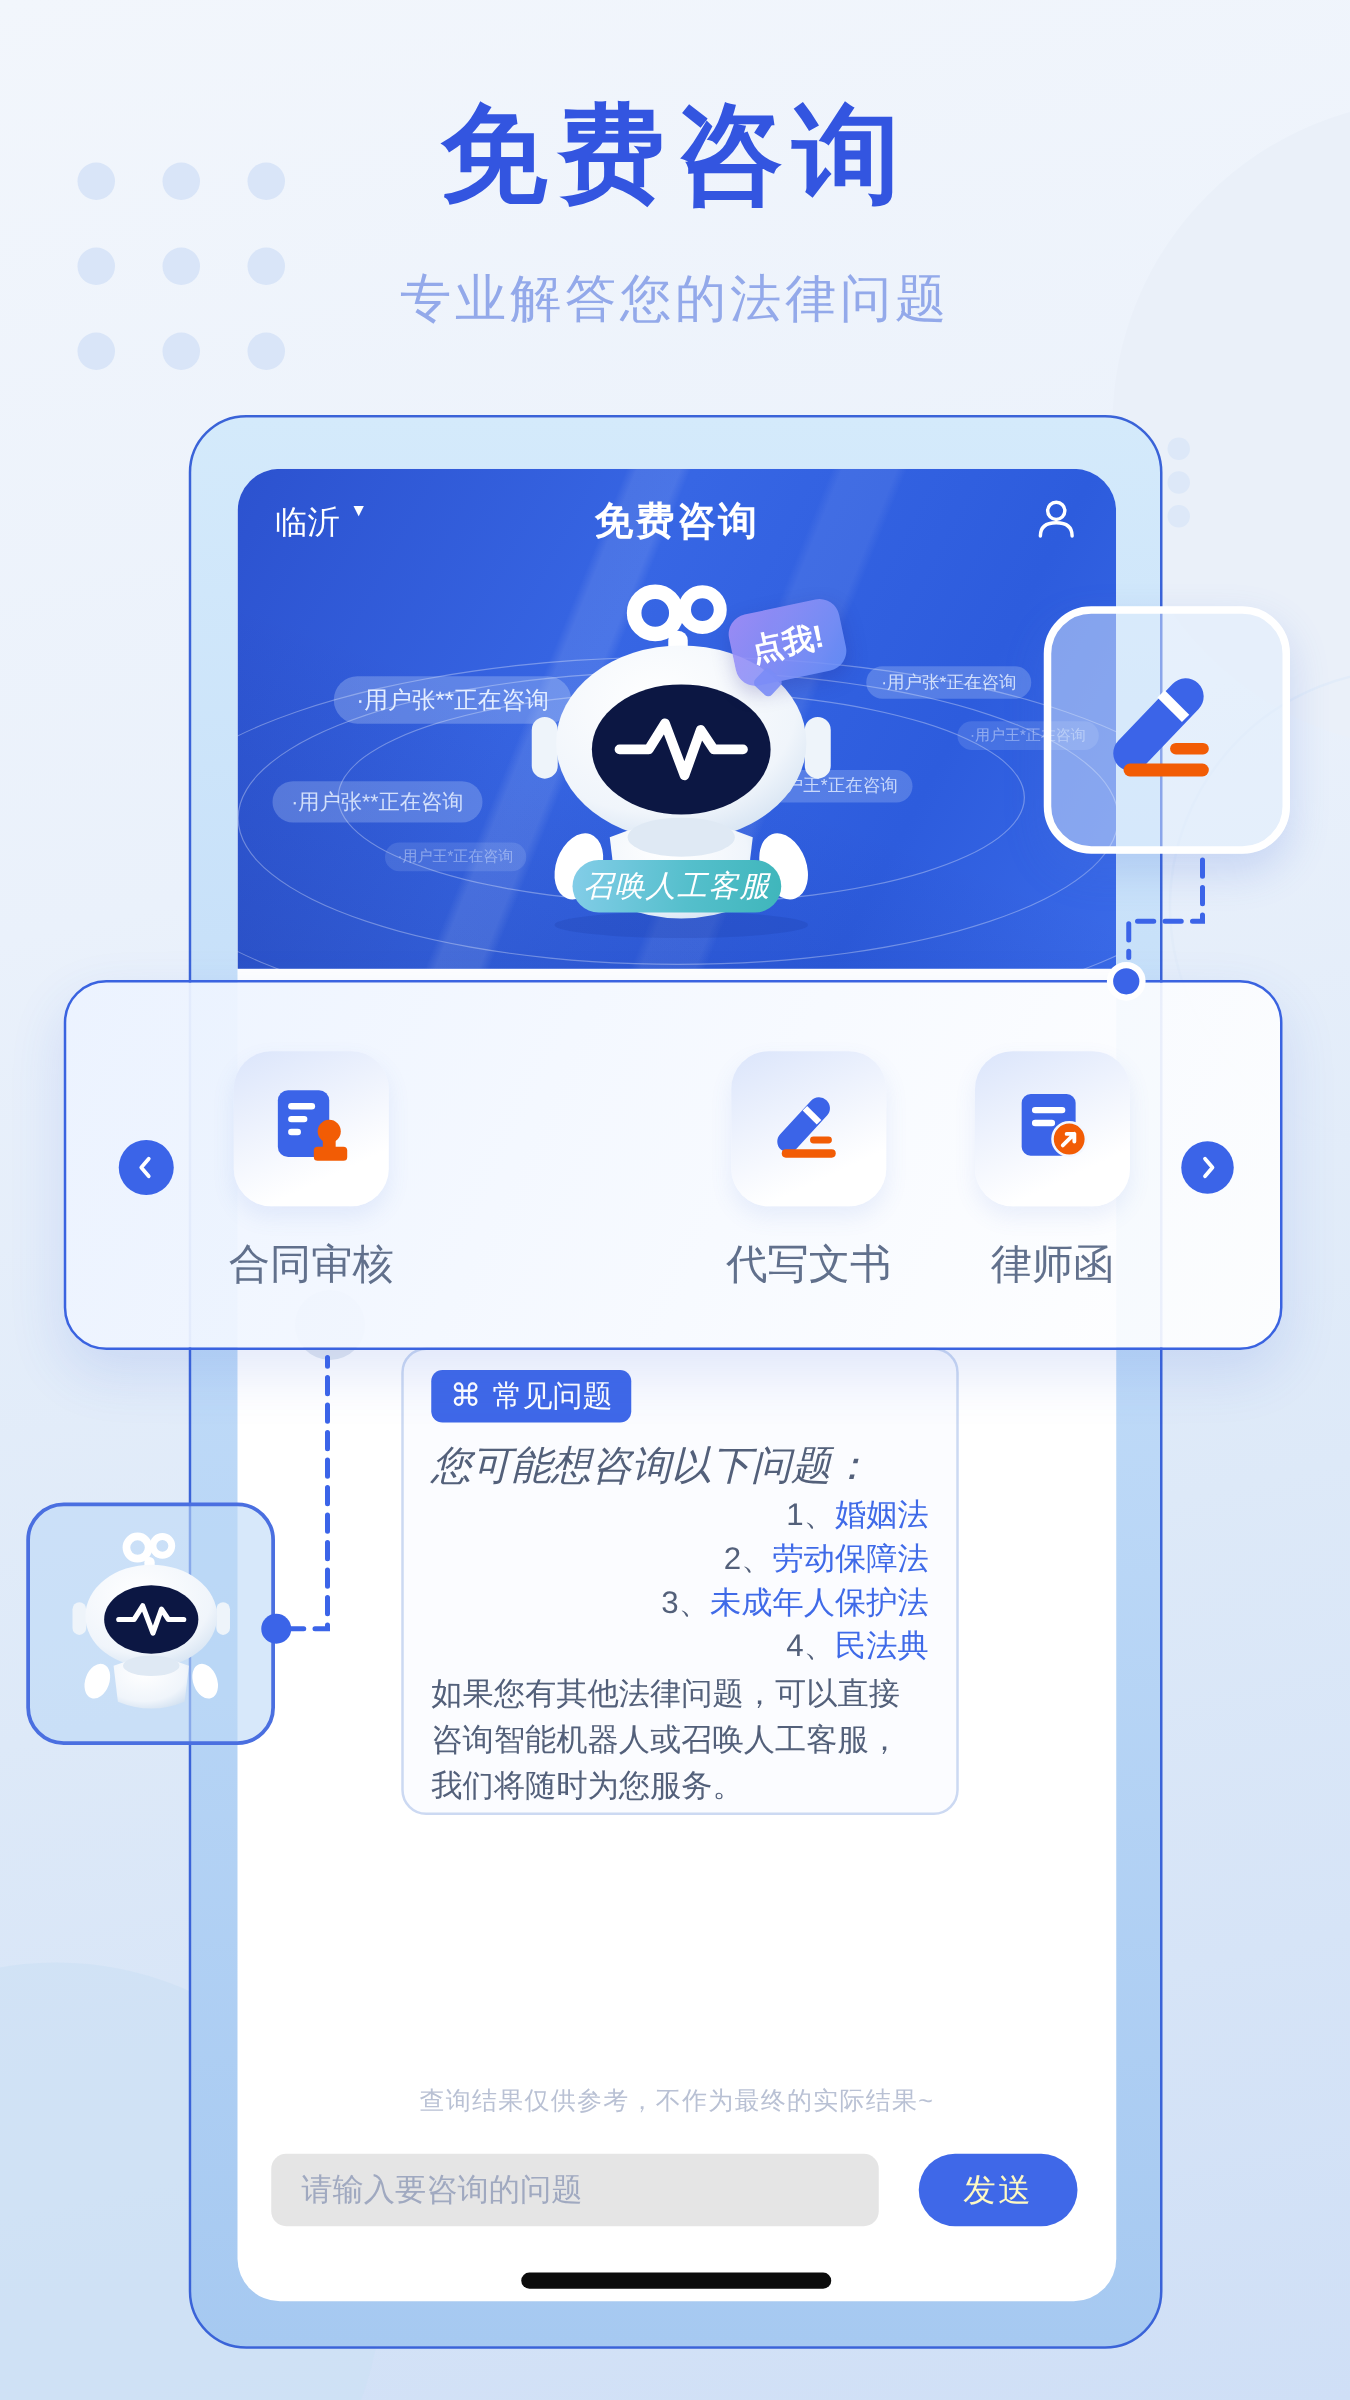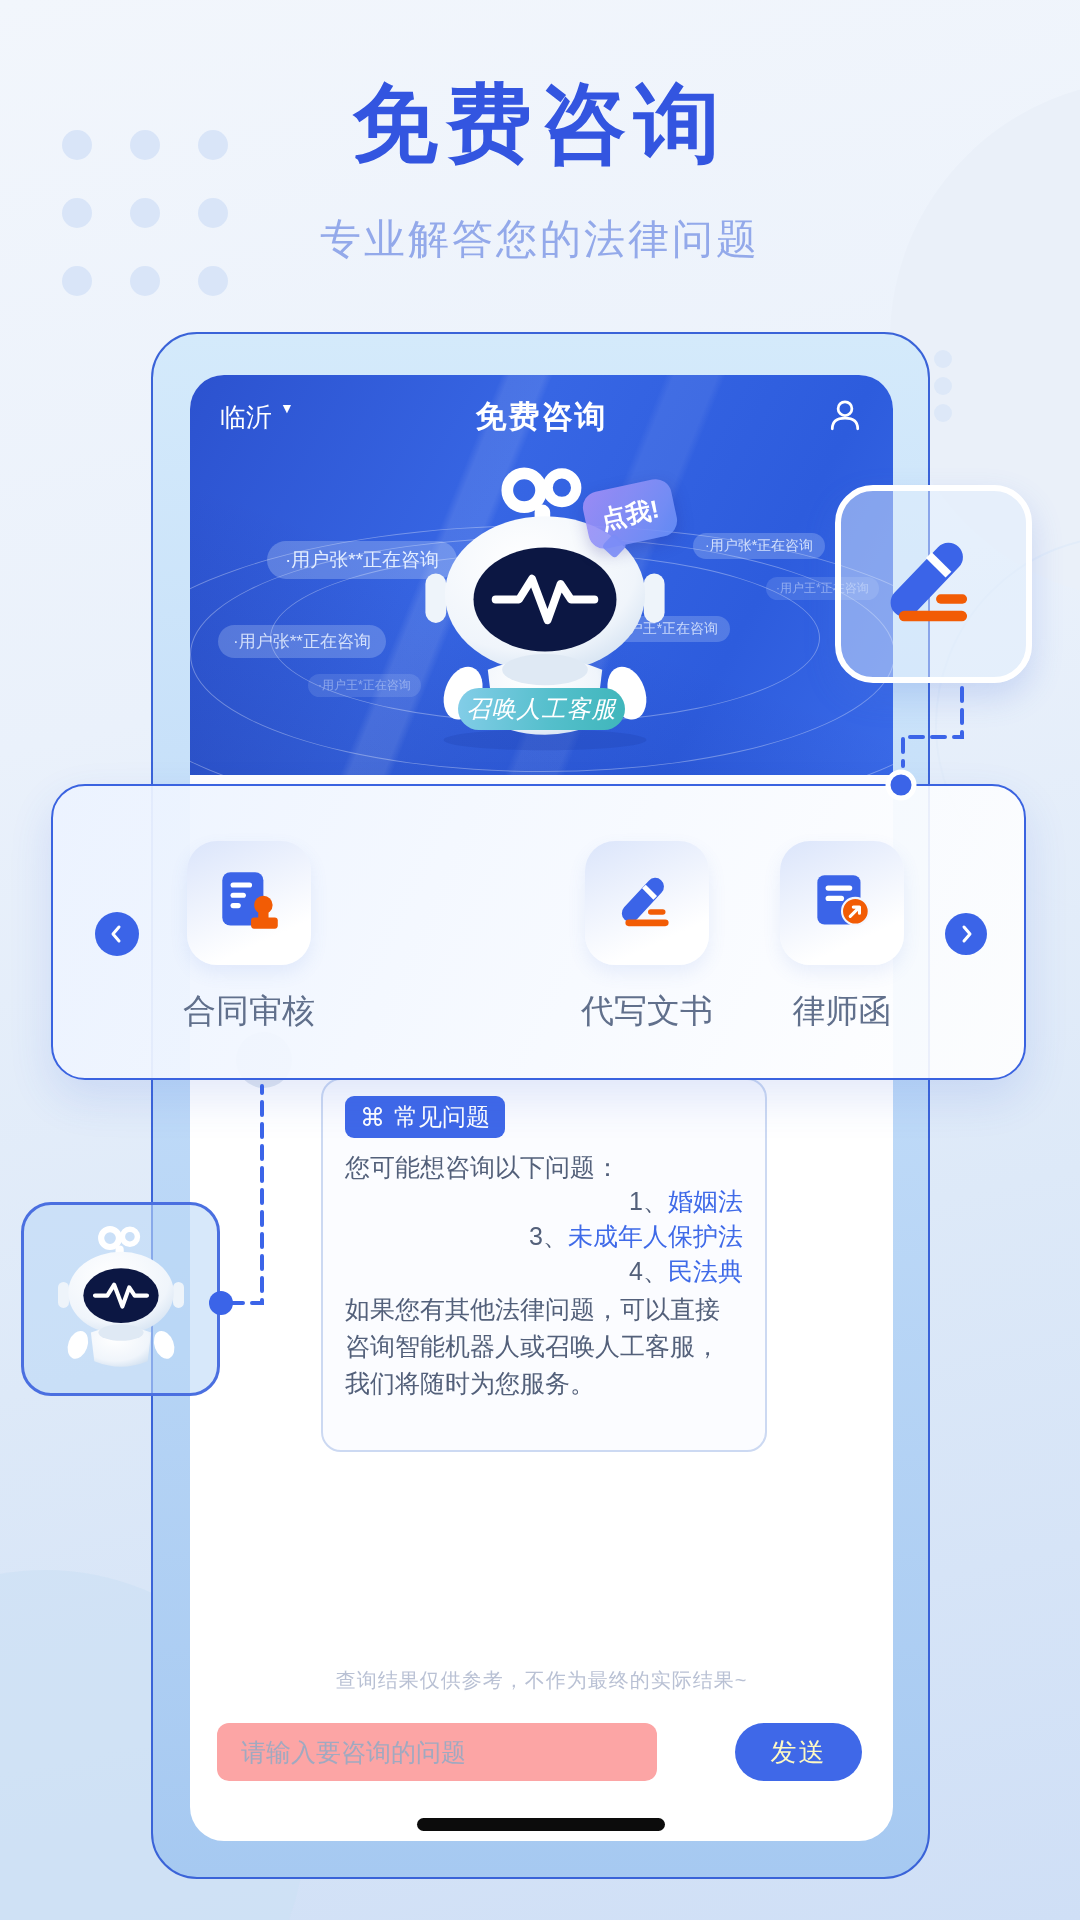--- a/index.html
+++ b/index.html
@@ -70,30 +70,30 @@
     background:linear-gradient(95deg,#83cde8 0%,#55bfcc 55%,#3fb6bb 100%);
     color:#fff; font-size:24px; display:flex; align-items:center; justify-content:center; letter-spacing:1px;font-style:italic; }
 
   
   .avatar-ghost { position:absolute; left:46px; top:657px; width:56px; height:56px; border-radius:50%; background:#e2e8f1; }
   .msg-card { position:absolute; left:131px; top:703px; width:446px; height:374px;
     background:#fbfcff; border:2px solid #ccd9f2; border-radius:20px; padding:16px 22px; }
   .badge { display:inline-flex; align-items:center; gap:9px; background:#3f68e8; color:#fff;
     font-size:24px; padding:5px 15px; border-radius:9px; }
   .badge .badge-ico { font-size:25px; line-height:1; }
-  .msg-intro { margin-top:13px; font-size:25px; color:#53607a; }
+  .msg-intro { margin-top:13px; font-size:32px; color:#53607a;font-style:italic; }
   .q-row { font-size:25px; line-height:35px;text-align:right; }
   .q-num { color:#53607a; }
   .q-link { color:#3f6ae8; }
   .msg-outro { font-size:25px; line-height:37px; color:#53607a; margin-top:2px; }
 
   .disclaimer { position:absolute; left:0; top:1292px; width:100%; text-align:center;
     font-size:20px; color:#b9c1d4; letter-spacing:1px; }
-  .input-box { position:absolute; left:27px; top:1348px; width:440px; height:58px;
-    background:#fca5a5; border:none; border-radius:12px; padding:0 24px; font-size:25px;
+  .input-box { position:absolute; left:27px; top:1348px; width:486px; height:58px;
+    background:#e5e5e5; border:none; border-radius:12px; padding:0 24px; font-size:25px;
     color:#3a4358; font-family:"Liberation Sans",sans-serif; outline:none; }
   .input-box::placeholder { color:#a0a9c0; }
   .send-btn { position:absolute; left:545px; top:1348px; width:127px; height:58px; border:none;
     border-radius:29px; background:#3f68e8; color:#fef9c3; font-size:26px; letter-spacing:2px;
     font-family:"Liberation Sans",sans-serif; cursor:pointer; }
   .home-bar { position:absolute; left:227px; top:1443px; width:248px; height:13px; border-radius:7px; background:#0c0c0c; }
 
   
   .services { position:absolute; left:51px; top:784px; width:975px; height:296px; z-index:10;
     border:2px solid #3a63e0; border-radius:34px;
@@ -212,20 +212,23 @@
       <div class="msg-card">
         <div class="badge">
           <span class="badge-ico">⌘</span>
           <span>常见问题</span>
         </div>
         <div class="msg-intro">您可能想咨询以下问题：</div>
         <div class="q-row">
           <span class="q-num">1、</span><span class="q-link">婚姻法</span>
         </div>
         <div class="q-row">
+          <span class="q-num">2、</span><span class="q-link">劳动保障法</span>
+        </div>
+        <div class="q-row">
           <span class="q-num">3、</span><span class="q-link">未成年人保护法</span>
         </div>
         <div class="q-row">
           <span class="q-num">4、</span><span class="q-link">民法典</span>
         </div>
         <div class="msg-outro">如果您有其他法律问题，可以直接咨询智能机器人或召唤人工客服，我们将随时为您服务。</div>
       </div>
 
       <div class="disclaimer">查询结果仅供参考，不作为最终的实际结果~</div>
       <input class="input-box" type="text" placeholder="请输入要咨询的问题" style="">

